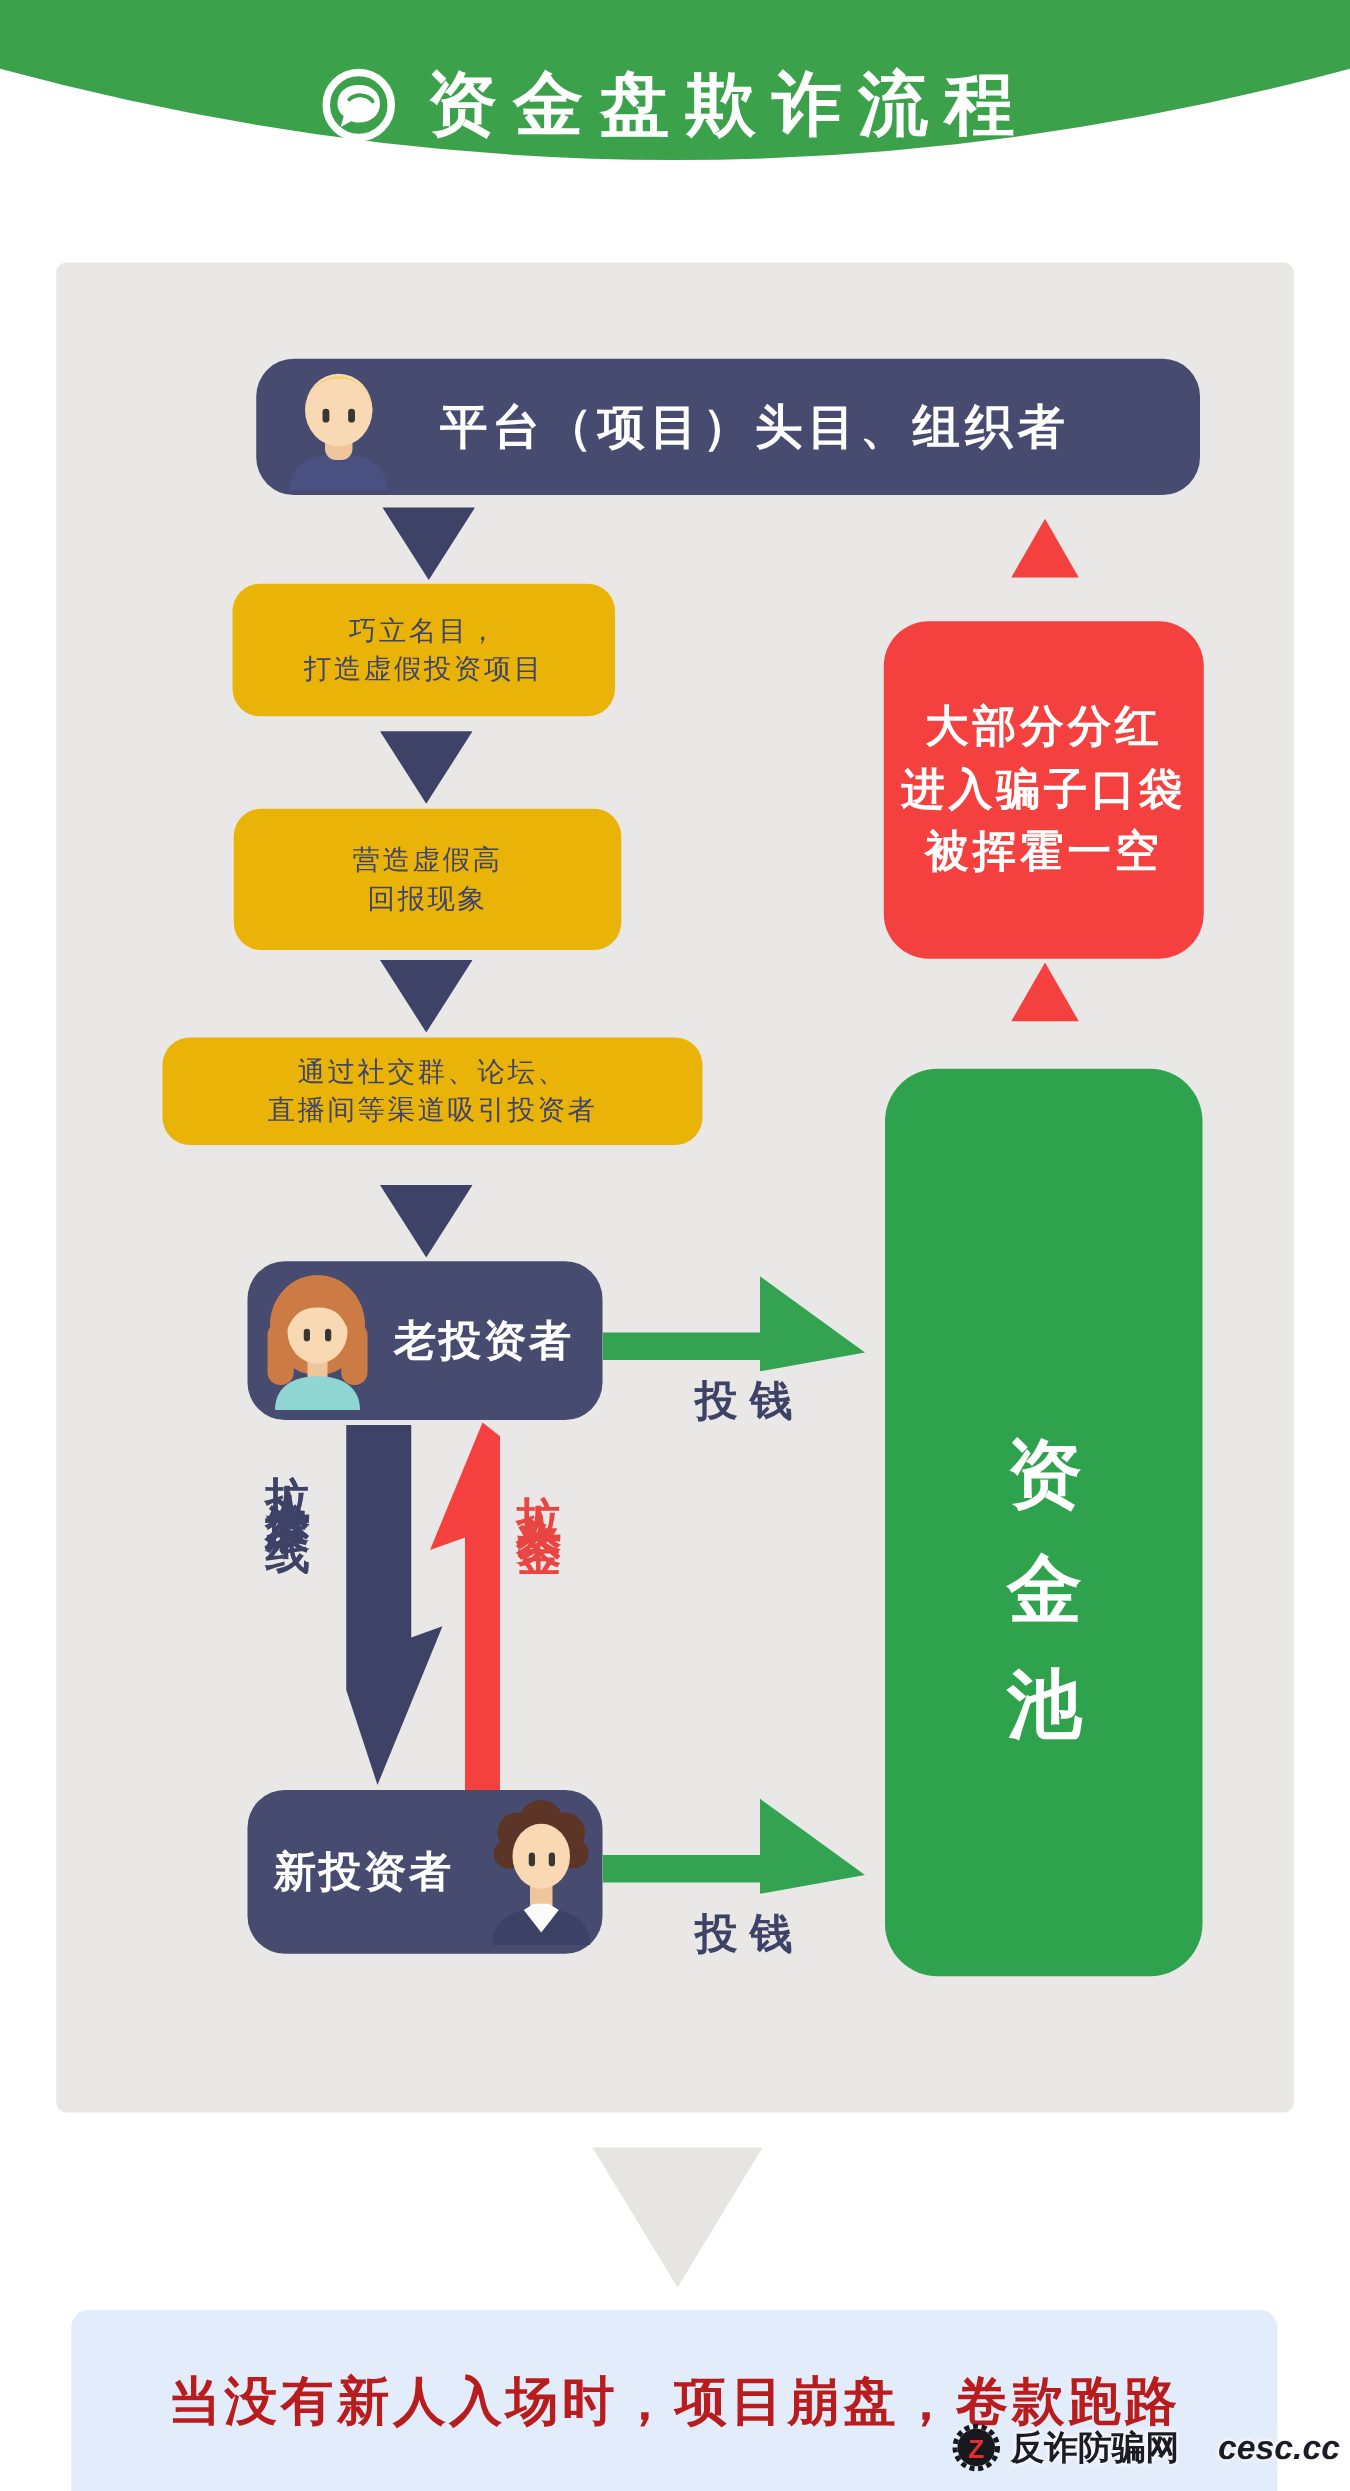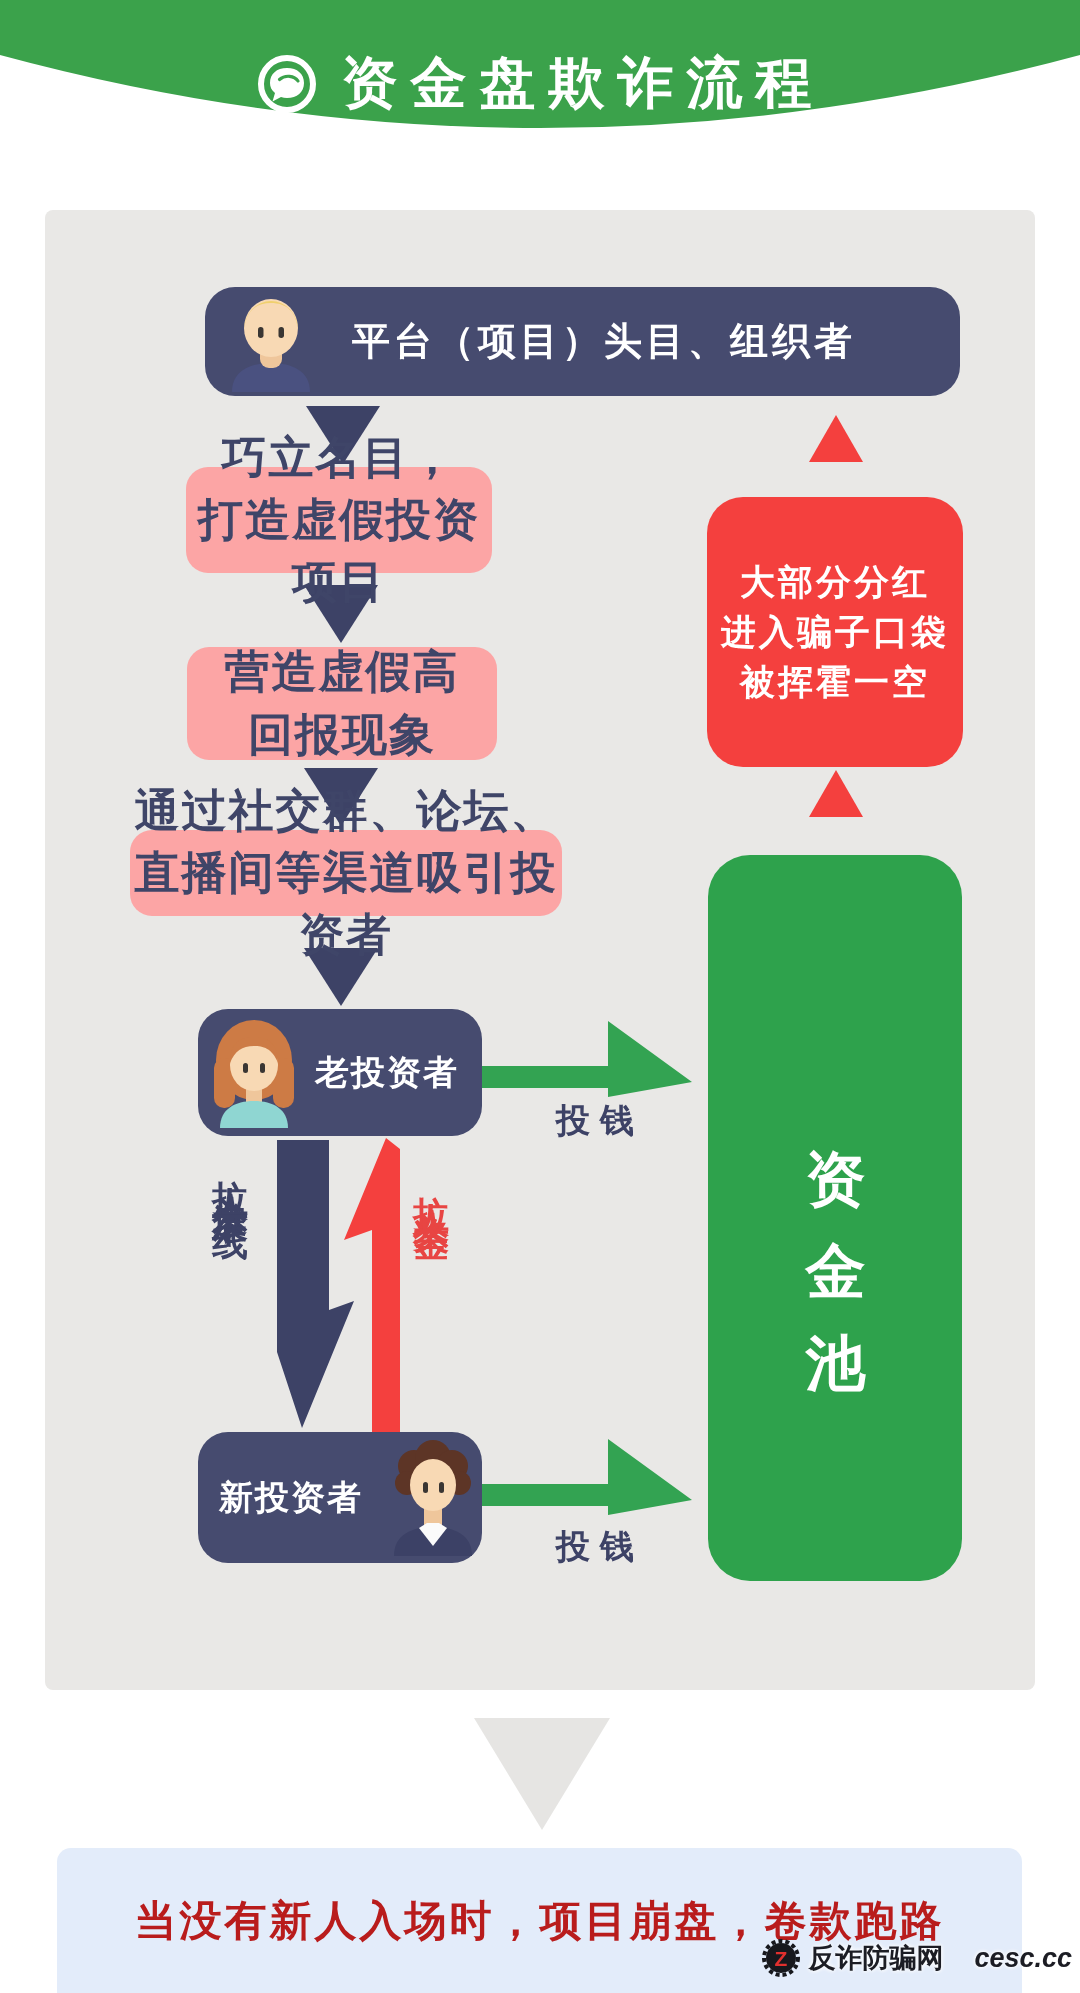--- a/index.html
+++ b/index.html
@@ -30,23 +30,23 @@
   .navy-box {
     position:absolute; background:#464b6f; border-radius:30px;
     display:flex; align-items:center; justify-content:center;
     color:#ffffff; font-weight:bold;
   }
   .leader-box { left:205px; top:287px; width:755px; height:109px; font-size:38px; letter-spacing:4px; padding-left:43px; box-sizing:border-box; }
   .old-box    { left:198px; top:1009px; width:284px; height:127px; font-size:34px; letter-spacing:2px; padding-left:94px; box-sizing:border-box; }
   .new-box    { left:198px; top:1432px; width:284px; height:131px; font-size:34px; letter-spacing:2px; padding-right:98px; box-sizing:border-box;border-radius:30px; }
 
   .step-box {
-    position:absolute; background:#fca5a5; border-radius:22px;
+    position:absolute; background:#eab308; border-radius:22px;
     display:flex; align-items:center; justify-content:center; text-align:center;
-    color:#3f4568; font-weight:bold; font-size:45px; line-height:1.38;
+    color:#3f4568; font-weight:normal; font-size:22px; line-height:1.38;
     letter-spacing:2px; white-space:pre-line;
   }
   .step-1 { left:186px; top:467px; width:306px; height:106px; }
   .step-2 { left:187px; top:647px; width:310px; height:113px; }
   .step-3 { left:130px; top:830px; width:432px; height:86px; }
 
   .tri-navy-down {
     position:absolute; width:0; height:0;
     border-left:37px solid transparent; border-right:37px solid transparent;
     border-top:58px solid #3d4266;

